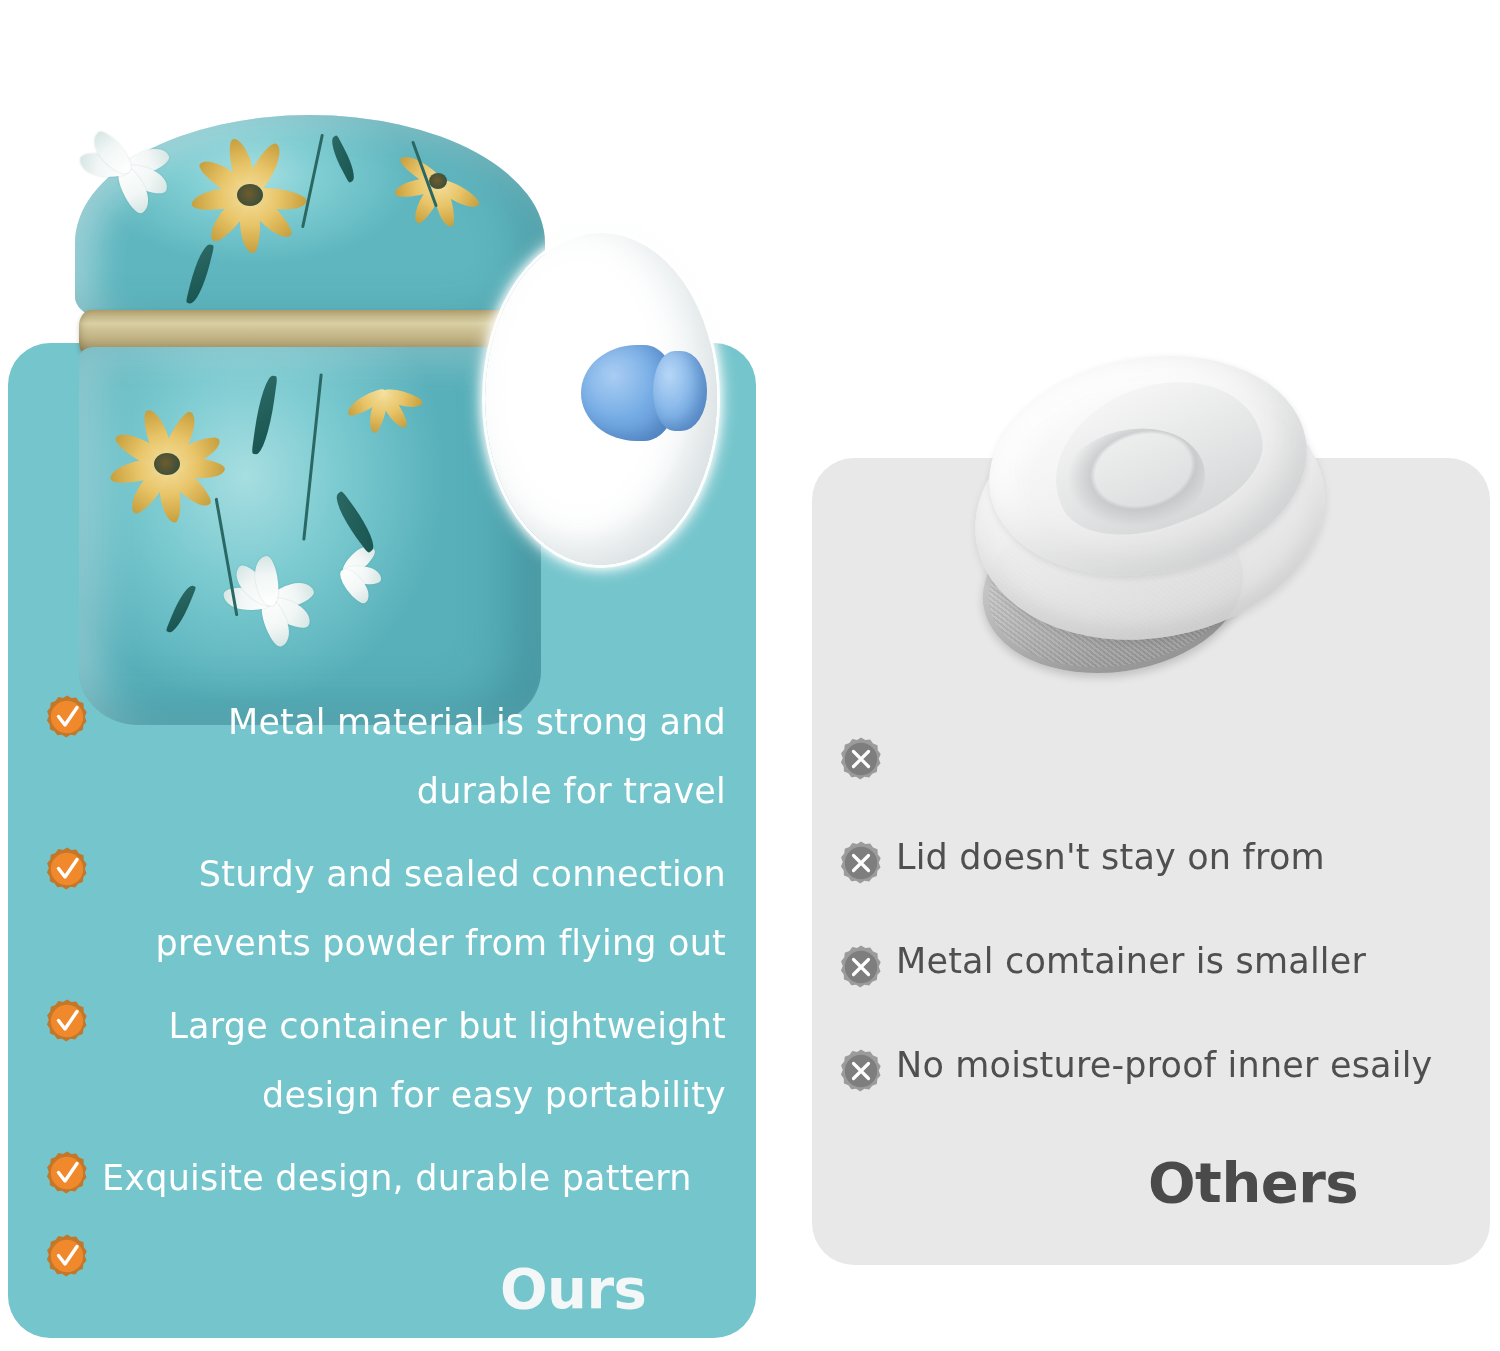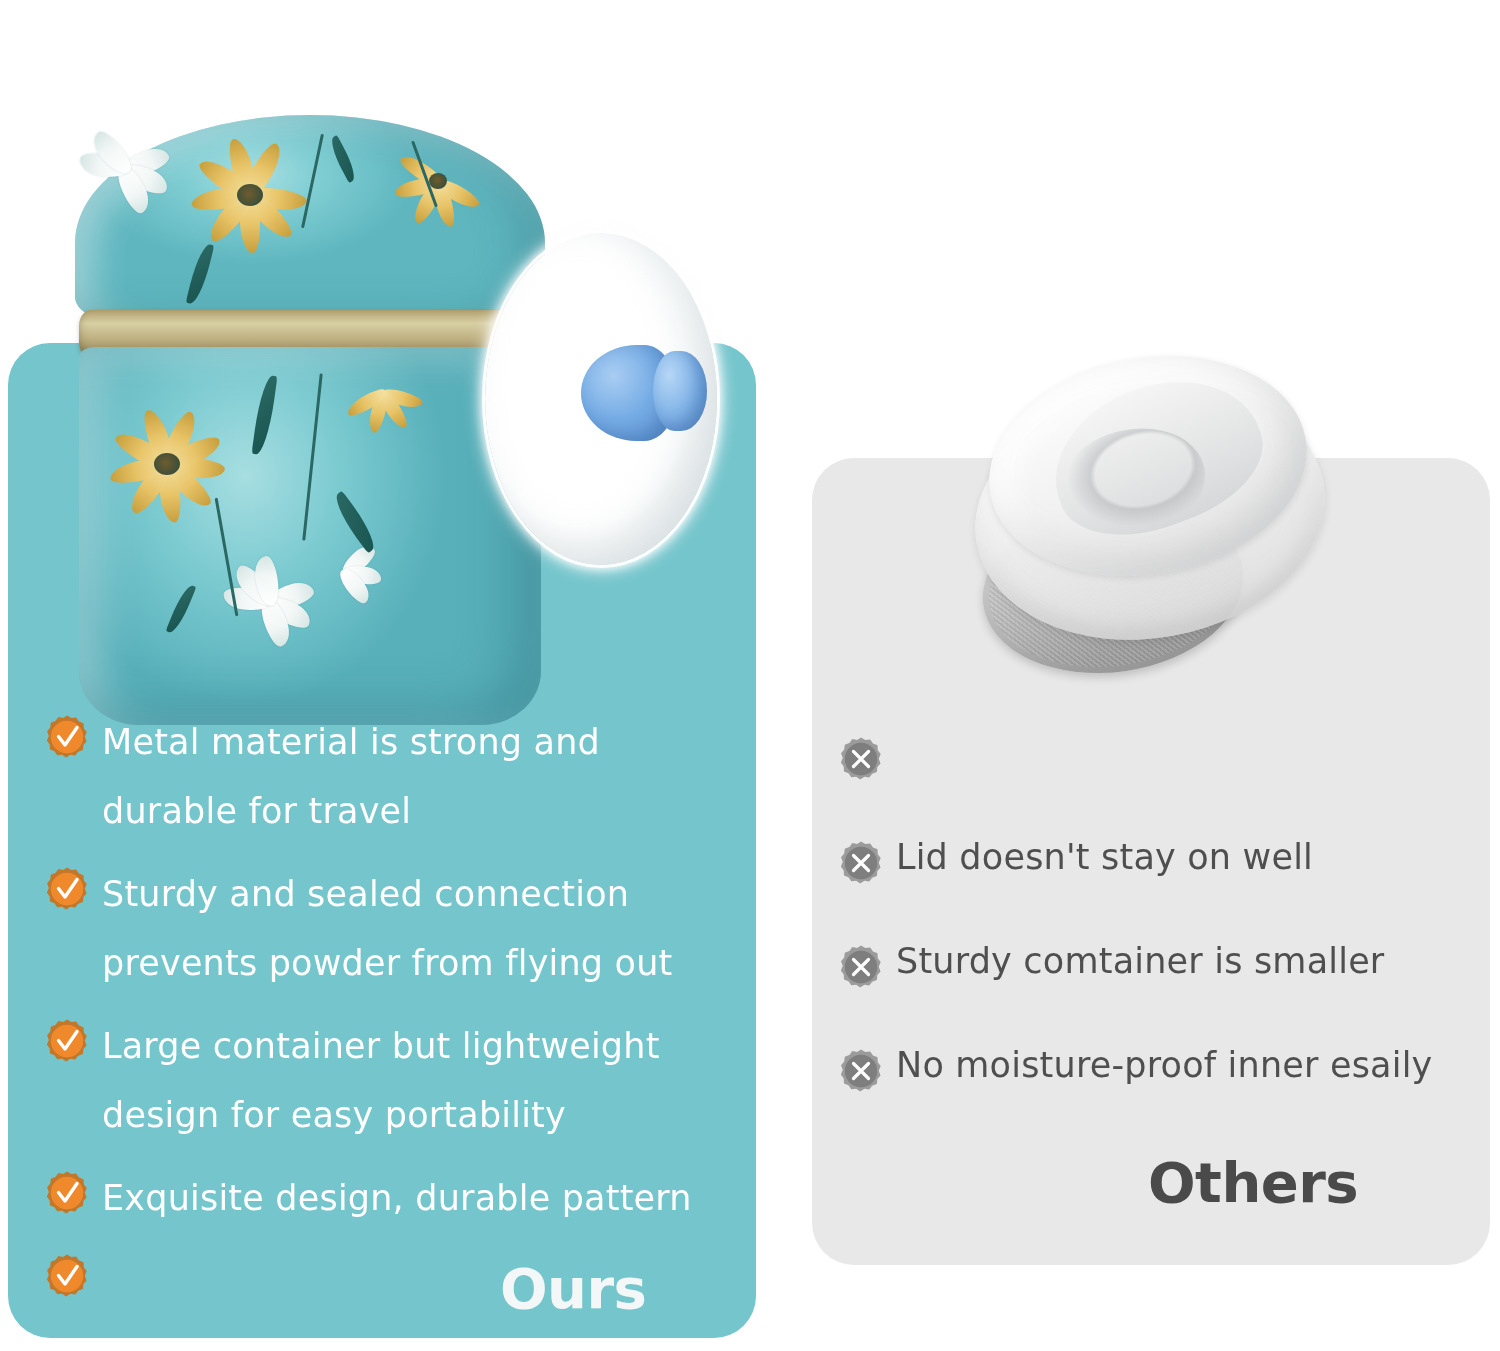--- a/index.html
+++ b/index.html
@@ -204,21 +204,21 @@
     background:
       radial-gradient(ellipse at 60% 40%, rgba(255,255,255,.0) 38%, rgba(175,178,180,.5) 42%, rgba(255,255,255,0) 60%);
     transform:rotate(-14deg);
   }
 
   
   .list {
     position:absolute;
     z-index:9;
   }
-  #list-ours  { left:46px;  top:708px;  width:680px; }
+  #list-ours  { left:46px;  top:688px;  width:680px;text-align:right; }
   #list-others{ left:840px; top:730px;  width:640px; }
 
   .item {
     display:flex;
     align-items:flex-start;
     gap:14px;
   }
   #list-ours .item   { margin-bottom:14px; }
   #list-others .item { margin-bottom:52px; }
 
@@ -425,32 +425,32 @@
     </div>
 
     <div class="item">
       <span class="badge">
         <svg viewBox="0 0 42 46" aria-hidden="true">
           <path d="M21 1.5 25.3 4 30.2 3.4 33 7.4 37.5 9.3 37.8 14.2 40.7 18.1 38.8 22.7 40.5 27.4 37.4 31.1 36.8 36 32.2 37.7 29.2 41.6 24.4 40.8 20.2 43.4 16.1 40.7 11.3 41.3 8.5 37.3 4 35.4 3.7 30.5 0.9 26.6 2.8 22 1.1 17.3 4.2 13.6 4.8 8.7 9.4 7 12.4 3.1 17.2 3.9Z" fill="#9B9B9B"></path>
           <circle cx="21" cy="23" r="16.2" fill="#7E7E7E"></circle>
           <path d="M13.5 15.5 28.5 30.5 M28.5 15.5 13.5 30.5" fill="none" stroke="#ffffff" stroke-width="3.2" stroke-linecap="round"></path>
         </svg>
       </span>
-      <span class="item-text">Lid doesn't stay on well</span>
+      <span class="item-text">Lid doesn't stay on from</span>
     </div>
 
     <div class="item">
       <span class="badge">
         <svg viewBox="0 0 42 46" aria-hidden="true">
           <path d="M21 1.5 25.3 4 30.2 3.4 33 7.4 37.5 9.3 37.8 14.2 40.7 18.1 38.8 22.7 40.5 27.4 37.4 31.1 36.8 36 32.2 37.7 29.2 41.6 24.4 40.8 20.2 43.4 16.1 40.7 11.3 41.3 8.5 37.3 4 35.4 3.7 30.5 0.9 26.6 2.8 22 1.1 17.3 4.2 13.6 4.8 8.7 9.4 7 12.4 3.1 17.2 3.9Z" fill="#9B9B9B"></path>
           <circle cx="21" cy="23" r="16.2" fill="#7E7E7E"></circle>
           <path d="M13.5 15.5 28.5 30.5 M28.5 15.5 13.5 30.5" fill="none" stroke="#ffffff" stroke-width="3.2" stroke-linecap="round"></path>
         </svg>
       </span>
-      <span class="item-text">Sturdy comtainer is smaller</span>
+      <span class="item-text">Metal comtainer is smaller</span>
     </div>
 
     <div class="item">
       <span class="badge">
         <svg viewBox="0 0 42 46" aria-hidden="true">
           <path d="M21 1.5 25.3 4 30.2 3.4 33 7.4 37.5 9.3 37.8 14.2 40.7 18.1 38.8 22.7 40.5 27.4 37.4 31.1 36.8 36 32.2 37.7 29.2 41.6 24.4 40.8 20.2 43.4 16.1 40.7 11.3 41.3 8.5 37.3 4 35.4 3.7 30.5 0.9 26.6 2.8 22 1.1 17.3 4.2 13.6 4.8 8.7 9.4 7 12.4 3.1 17.2 3.9Z" fill="#9B9B9B"></path>
           <circle cx="21" cy="23" r="16.2" fill="#7E7E7E"></circle>
           <path d="M13.5 15.5 28.5 30.5 M28.5 15.5 13.5 30.5" fill="none" stroke="#ffffff" stroke-width="3.2" stroke-linecap="round"></path>
         </svg>
       </span>

